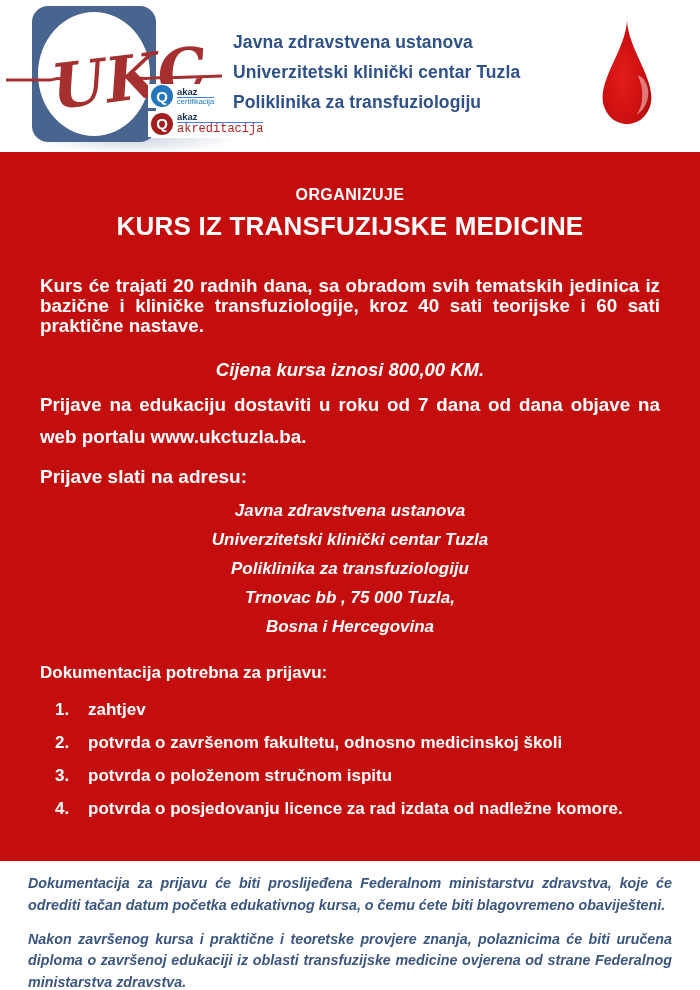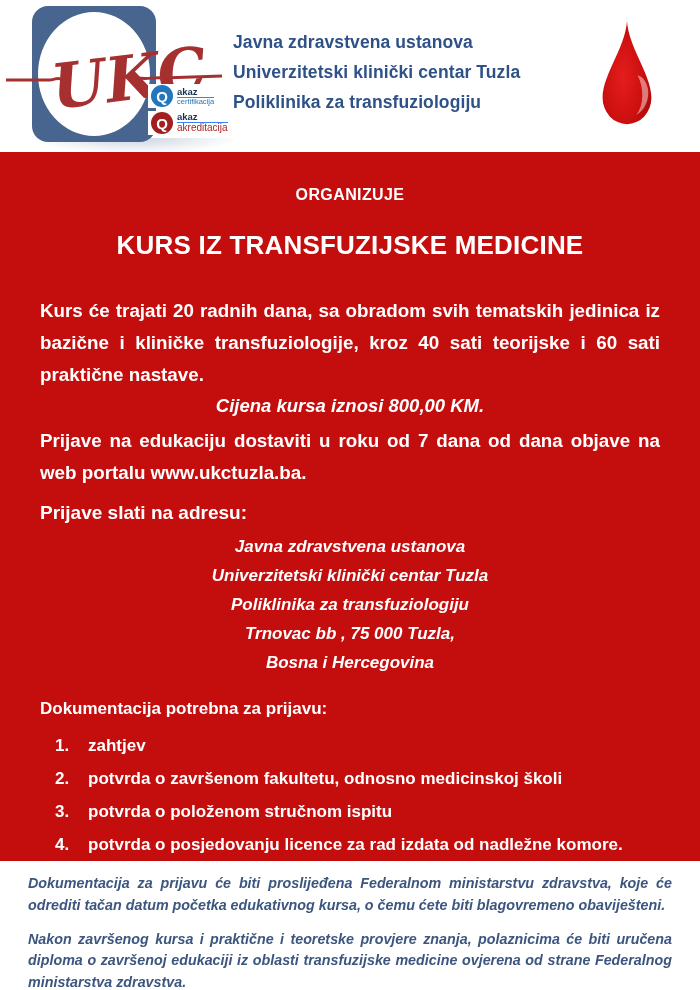--- a/index.html
+++ b/index.html
@@ -18,34 +18,34 @@
   .badge{display:flex;align-items:center;gap:4px;background:#fff;padding:1px 3px;}
   .q-circle{
     width:22px;height:22px;border-radius:50%;color:#fff;font-weight:bold;
     display:flex;align-items:center;justify-content:center;font-size:15px;flex:0 0 auto;
   }
   .q-blue{background:#2176BC;}
   .q-red{background:#A31F1F;}
   .badge-text{display:flex;flex-direction:column;line-height:1.05;}
   .badge-text .b1{font-weight:bold;color:#16324F;font-size:9.5px;border-bottom:1px solid #3b82f6;}
   .badge .b2-blue{color:#2176BC;font-size:7.5px;}
-  .badge .b2-red{color:#B22222;font-size:10px;}
+  .badge .b2-red{color:#B22222;font-size:12px;font-family:Liberation Mono, monospace;}
   .org{
     position:absolute;left:233px;top:27px;color:#2E5187;font-weight:bold;
     font-size:17.5px;line-height:30px;letter-spacing:.1px;
   }
   .drop-svg{position:absolute;left:594px;top:12px;}
   
   .red-block{
     box-sizing:border-box;height:709px;background:#C40E0E;color:#ffffff;
     padding:34px 40px 0;font-weight:bold;
   }
-  .organizes{text-align:center;font-size:16px;letter-spacing:.4px;margin:0 0 26px;}
+  .organizes{text-align:center;font-size:16px;letter-spacing:.4px;margin:0 0 7px;}
   .title{text-align:center;font-size:26px;font-weight:bold;margin:0 0 34px;letter-spacing:.2px;}
-  .intro{font-size:18.8px;line-height:32px;text-align:justify;margin:0 0 4px;}
+  .intro{font-size:18.8px;line-height:20px;text-align:justify;margin:0 0 23px;}
   .price{text-align:center;font-style:italic;font-size:18.5px;margin:0 0 8px;line-height:22px;}
   .deadline{font-size:18.8px;line-height:32px;text-align:justify;margin:0 0 12px;}
   .send-to{font-size:19px;margin:0 0 8px;line-height:23px;}
   .address{text-align:center;font-style:italic;font-size:17px;line-height:29px;margin:0 0 22px;}
   .docs-label{font-size:17px;margin:0 0 10px;line-height:20px;}
   .docs{list-style:none;margin:0;padding:0;font-size:17px;}
   .docs li{display:flex;line-height:33px;}
   .docs .num{flex:0 0 33px;padding-left:15px;}
   
   .footer{

